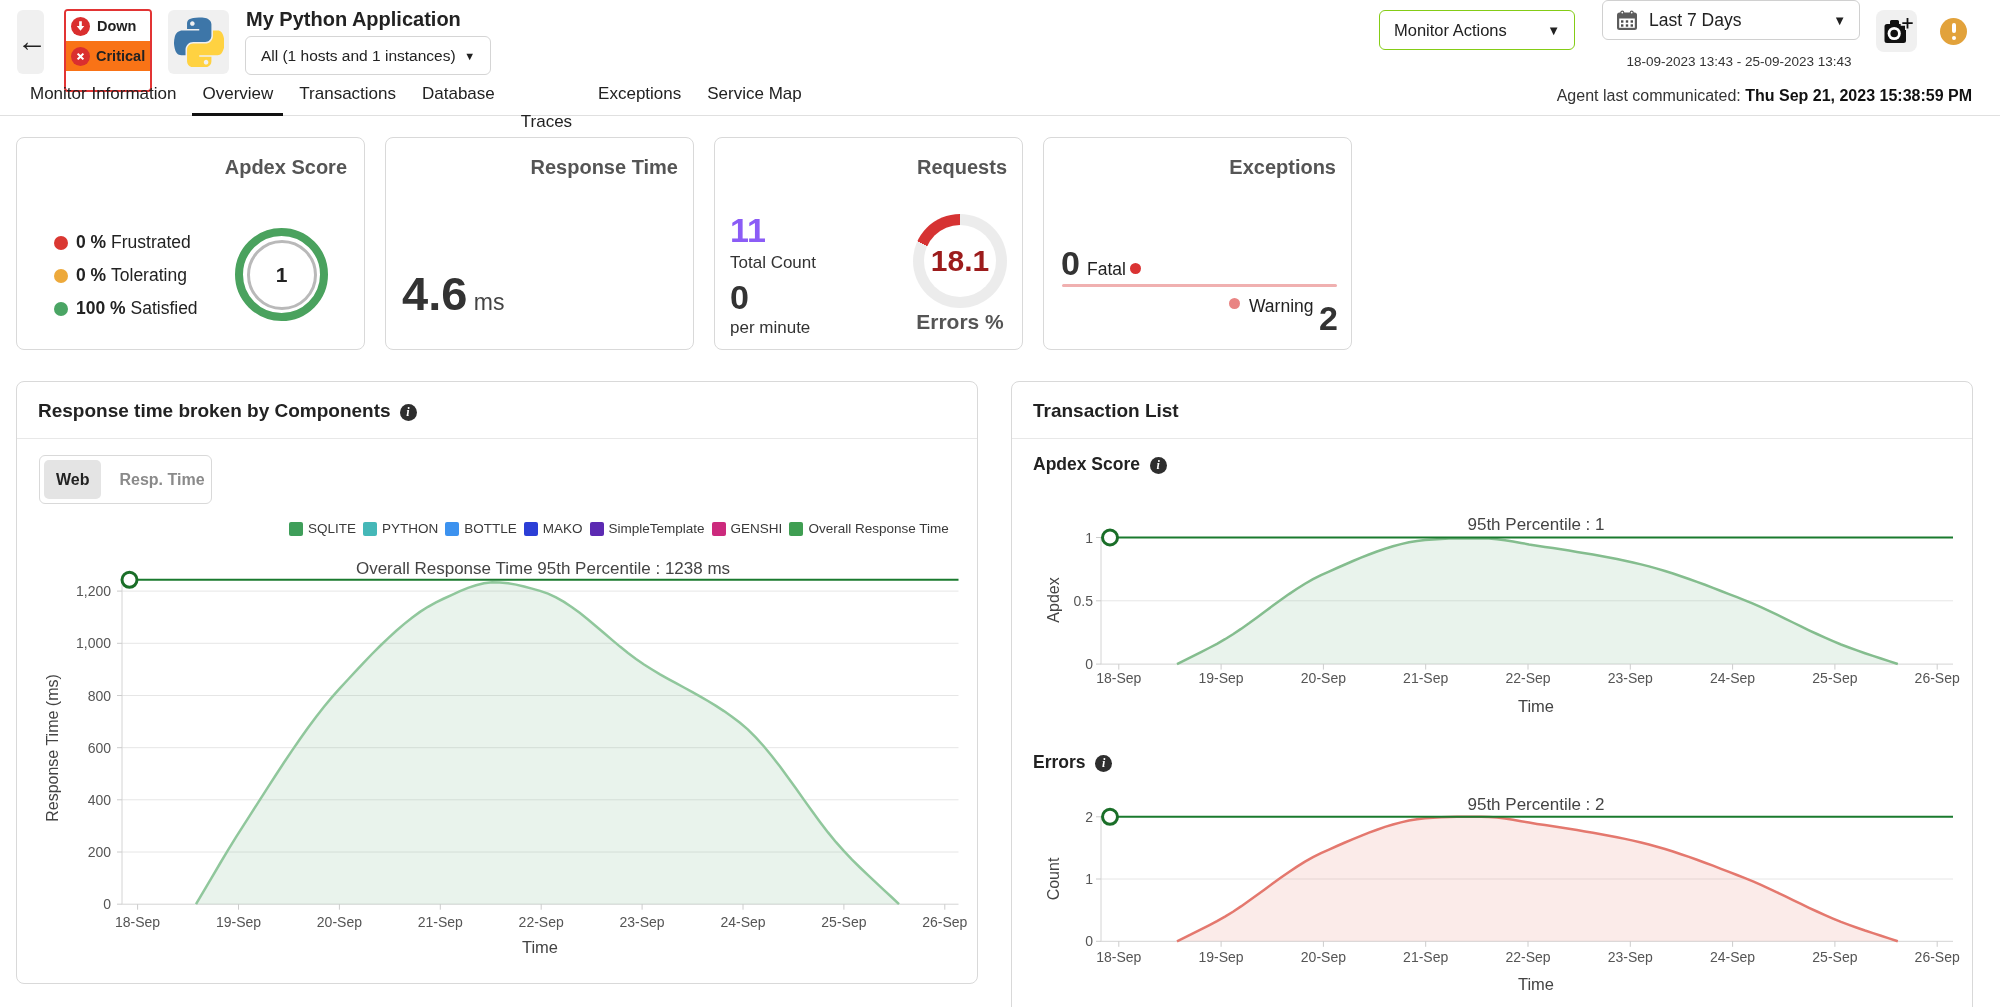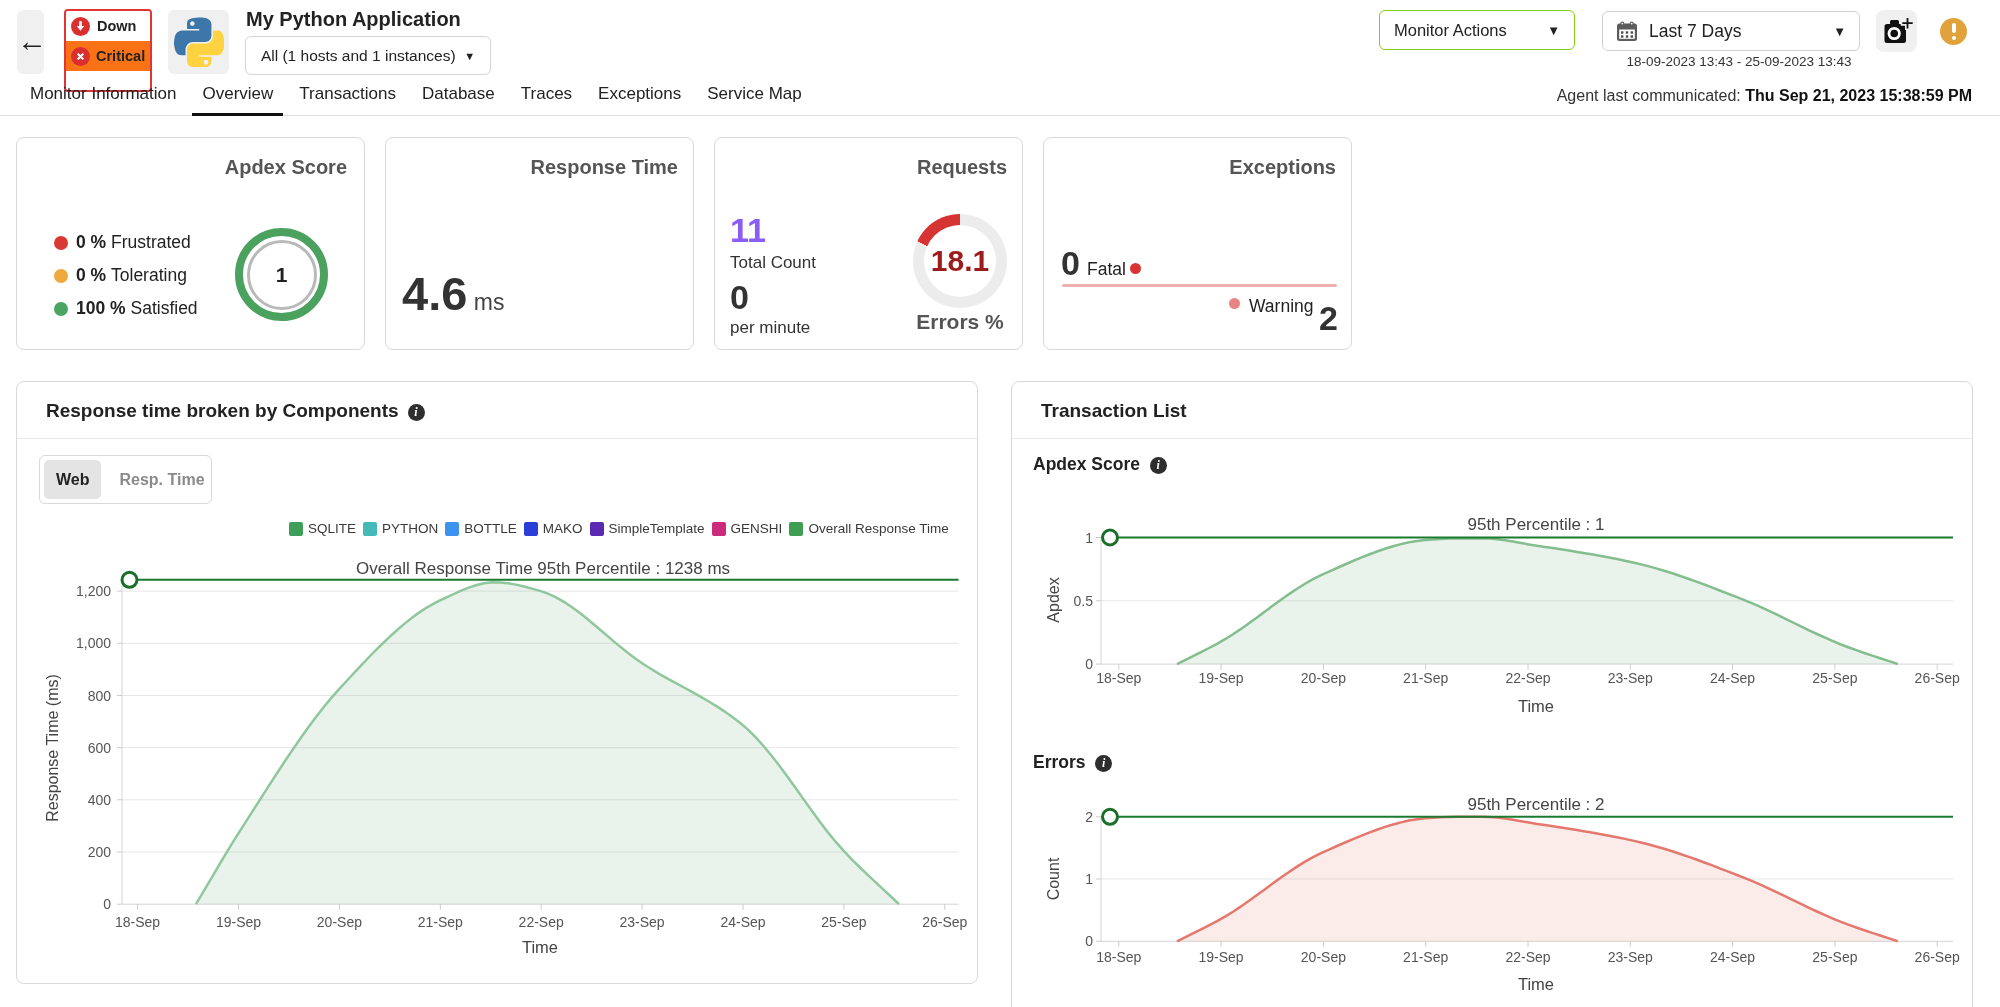--- a/index.html
+++ b/index.html
@@ -3,21 +3,21 @@
 <meta charset="utf-8">
 <style>
 * { margin:0; padding:0; box-sizing:border-box; }
 html,body { width:2000px; height:1007px; overflow:hidden; background:#fff;
   font-family:"Liberation Sans", sans-serif; }
 #page { position:relative; width:2000px; height:1007px; background:#fff; }
 .abs { position:absolute; }
 .card { position:absolute; background:#fff; border:1px solid #d9d9d9; border-radius:8px; }
 .cardtitle { position:absolute; font-size:20px; font-weight:bold; color:#555; }
 .panel { position:absolute; background:#fff; border:1px solid #d9d9d9; border-radius:8px; }
-.ptitle { font-size:19px; font-weight:bold; color:#222;margin-left:8px; }
+.ptitle { font-size:19px; font-weight:bold; color:#222; }
 .info { display:inline-block; width:17px; height:17px; border-radius:50%; background:#2e2e2e;
   color:#fff; font-size:12px; text-align:center; line-height:17px; font-style:italic;
   font-weight:bold; font-family:"Liberation Serif", serif; vertical-align:1px; }
 </style>
 </head>
 <body>
 <div id="page">
 
 <div class="abs" style="left:17px; top:10px; width:27px; height:64px; background:#f0f0f0; border-radius:6px; text-align:center; line-height:62px; font-size:30px; color:#222;">←</div>
 
@@ -49,21 +49,21 @@
 
 <div class="abs" style="left:245px; top:36px; width:246px; height:39px; border:1px solid #d5d5d5; border-radius:6px; display:flex; align-items:center; justify-content:center; font-size:15.5px; color:#222;">
   All (1 hosts and 1 instances)&nbsp;&nbsp;<span style="font-size:11px; color:#222;">▼</span>
 </div>
 
 <div class="abs" style="left:1379px; top:10px; width:196px; height:40px; border:1px solid #84cc16; border-radius:6px; display:flex; align-items:center; padding:0 14px; justify-content:space-between; font-size:16.5px; color:#222;">
   <span>Monitor Actions</span>
       <span style="font-size:13px;">▼</span>
 </div>
 
-<div class="abs" style="left:1602px; top:11px; width:258px; height:40px; border:1px solid #d0d0d0; border-radius:6px; display:flex; align-items:center; padding:0 13px; font-size:17.5px; color:#222;">
+<div class="abs" style="left:1602px; top:0; width:258px; height:40px; border:1px solid #d0d0d0; border-radius:6px; display:flex; align-items:center; padding:0 13px; font-size:17.5px; color:#222;">
   <svg width="22" height="21" viewBox="0 0 22 21" style="margin-right:11px;">
         <rect x="1" y="2.5" width="20" height="17.5" rx="2.5" fill="#5c5c5c"></rect>
         <rect x="3.2" y="8.5" width="15.6" height="9.3" fill="#fff"></rect>
         <circle cx="6.3" cy="2.6" r="2" fill="#5c5c5c"></circle>
         <circle cx="6.3" cy="2.6" r="0.9" fill="#fff"></circle>
         <circle cx="15.7" cy="2.6" r="2" fill="#5c5c5c"></circle>
         <circle cx="15.7" cy="2.6" r="0.9" fill="#fff"></circle>
         <g fill="#4a4a4a">
           <rect x="5" y="10.3" width="2.4" height="2.4"></rect>
           <rect x="9.8" y="10.3" width="2.4" height="2.4"></rect>
@@ -91,21 +91,21 @@
       <div style="position:absolute; left:11.5px; top:5px; width:4px; height:10px; background:#fff; border-radius:2px;"></div>
       <div style="position:absolute; left:11.5px; top:17.5px; width:4px; height:4px; background:#fff; border-radius:2px;"></div>
     </div>
 
 <div class="abs" style="left:0; top:115px; width:2000px; height:1px; background:#e0e0e0;"></div>
 <div class="abs" style="left:30px; top:84px; height:32px; display:flex; font-size:17px; color:#222;">
   <div style="margin-right:26px;">Monitor Information</div>
   <div style="margin-right:16px; margin-left:-10px; padding:0 10px 9px 10px; border-bottom:3.5px solid #111;">Overview</div>
   <div style="margin-right:26px;">Transactions</div>
   <div style="margin-right:26px;">Database</div>
-  <div style="margin-right:26px;">Traces</div>
+  <div style="margin-right:26px;margin-top:28px;">Traces</div>
   <div style="margin-right:26px;">Exceptions</div>
   <div>Service Map</div>
 </div>
 <div class="abs" style="right:28px; top:87px; font-size:16px; color:#333; white-space:nowrap;">Agent last communicated: <b style="color:#111;">Thu Sep 21, 2023 15:38:59 PM</b></div>
 
 <div class="card" style="left:16px; top:137px; width:349px; height:213px;">
   <div class="cardtitle" style="top:18px; right:17px;">Apdex Score</div>
   <div class="abs" style="left:53px; top:233px;"></div>
   <div class="abs" style="left:37px; top:88px; font-size:17.5px; color:#222;">
     <div style="display:flex; align-items:center; height:33px;"><span style="width:14px;height:14px;border-radius:50%;background:#da3832;margin-right:8px;"></span><b>0 %</b>&nbsp;Frustrated</div>

